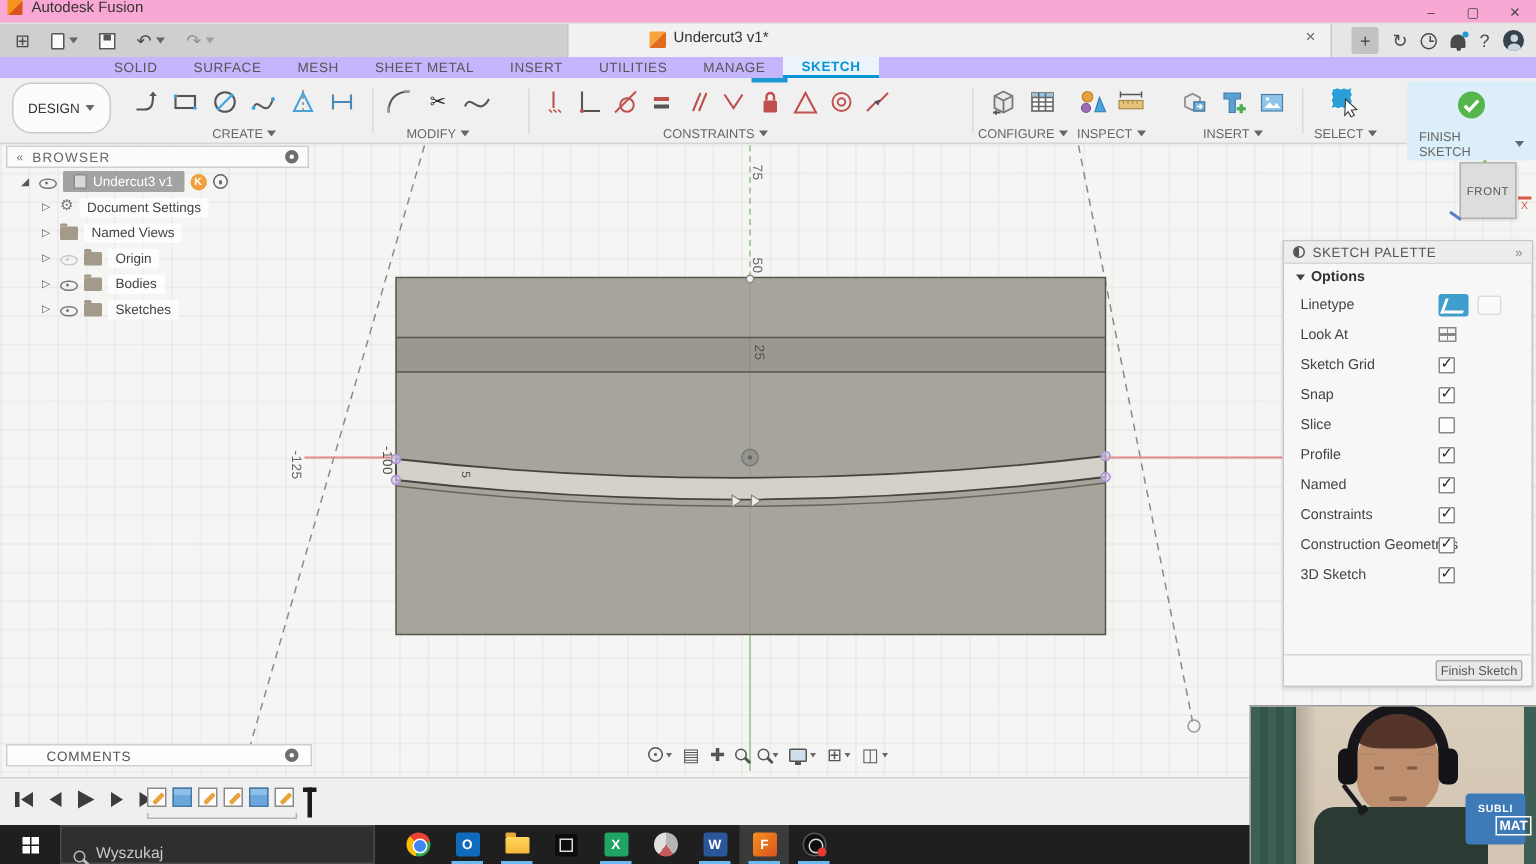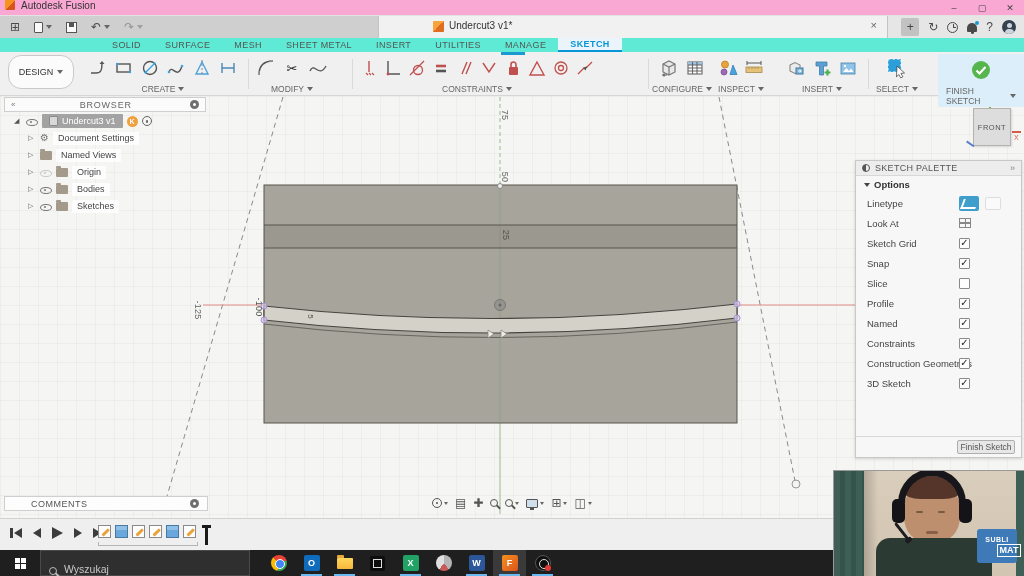--- a/index.html
+++ b/index.html
@@ -33,21 +33,21 @@
   .clock-ic::after { content:''; position:absolute; left:4.2px; top:1.5px; width:1.2px; height:4px; background:#4a4a4a; }
   .clock-ic::before { content:''; position:absolute; left:4.5px; top:4.5px; width:3.5px; height:1.2px; background:#4a4a4a; }
   .bell-ic { width:10px; height:9px; background:#4a4a4a; border-radius:5px 5px 1px 1px; position:relative; }
   .bell-ic::after { content:''; position:absolute; left:3.3px; bottom:-2.5px; width:3px; height:2px; background:#4a4a4a; border-radius:0 0 2px 2px; }
   .bell-ic::before { content:''; position:absolute; right:-2px; top:-2px; width:4.5px; height:4.5px; background:#1b9ad2; border-radius:50%; }
   .avatar-ic { width:14px; height:14px; background:#36414e; border-radius:50%; position:relative; overflow:hidden; }
   .avatar-ic::before { content:''; position:absolute; left:4.5px; top:2.5px; width:5px; height:5px; background:#cdd5dc; border-radius:50%; }
   .avatar-ic::after { content:''; position:absolute; left:2.5px; top:8.5px; width:9px; height:6px; background:#cdd5dc; border-radius:4px 4px 0 0; }
 
   
-  #ribbontabs { position:absolute; left:0; top:38px; width:1024px; height:14px; background:#5eead4; display:flex; align-items:center; padding-left:100px; z-index:60; }
+  #ribbontabs { position:absolute; left:0; top:38px; width:1024px; height:14px; background:#c4b5fd; display:flex; align-items:center; padding-left:64px; z-index:60; }
   .rtab { font-size:9px; letter-spacing:.4px; color:#555; padding:0 12px; height:14px; display:flex; align-items:center; }
   .rtab.active { color:#0696d7; border-bottom:2px solid #0696d7; background:#eaf4fa; font-weight:bold; }
 
   
   #toolbar { position:absolute; left:0; top:52px; width:1024px; height:44px; background:#f0f0f0; border-bottom:1px solid #d6d6d6; z-index:60; }
   #design-btn { position:absolute; left:8px; top:3px; width:66px; height:34px; background:#fbfbfb; border:1px solid #c9c9c9; border-radius:13px; display:flex; align-items:center; justify-content:center; gap:4px; font-size:9px; color:#333; }
   .tgroup { position:absolute; top:2px; display:flex; flex-direction:column; align-items:center; }
   .tgroup .icons { display:flex; align-items:center; gap:2px; height:28px; }
   .tgroup .glabel { display:flex; align-items:center; gap:3px; font-size:8.5px; color:#666; margin-top:2px; }
   .ticonbox { width:24px; height:24px; display:flex; align-items:center; justify-content:center; position:relative; }
@@ -60,21 +60,21 @@
   
   #canvas { position:absolute; left:0; top:96px; width:1024px; height:422px; background:#f5f5f3;
     background-image:linear-gradient(to right, rgba(100,115,95,.055) 1px, transparent 1px),linear-gradient(to bottom, rgba(100,115,95,.055) 1px, transparent 1px);
     background-size:19px 19px; z-index:1; }
   #scene { position:absolute; left:0; top:0; width:1024px; height:576px; z-index:2; pointer-events:none; }
   .axis-label { position:absolute; z-index:3; font-size:9px; color:#666; transform:rotate(90deg); letter-spacing:.3px; }
 
   
   #browser { position:absolute; left:4px; top:97px; width:202px; z-index:10; font-size:9px; }
   .b-header { height:15px; background:#fbfbfb; border:1px solid #cfcfcf; display:flex; align-items:center; padding:0 6px; color:#666; }
-  .b-header .bh-label { margin-left:6px; letter-spacing:.8px; flex:1;text-align:center; }
+  .b-header .bh-label { margin-left:6px; letter-spacing:.8px; flex:1; }
   .dot-ic { width:9px; height:9px; border-radius:50%; background:#6e6e6e; position:relative; }
   .dot-ic::after { content:''; position:absolute; left:3px; top:3px; width:3px; height:3px; background:#fff; border-radius:50%; }
   .b-row { height:16px; display:flex; align-items:center; gap:4px; margin-top:1px; }
   .b-row .expander { font-size:7px; color:#555; width:8px; }
   .b-row .lbl { background:rgba(255,255,255,.78); padding:0 5px; height:13px; line-height:13px; color:#444; border-radius:1px; white-space:nowrap; }
   .root-pill { display:flex; align-items:center; gap:4px; background:#a3a3a3; color:#fff; height:14px; padding:0 7px; border-radius:1px; }
   .doc-ic { width:9px; height:10px; background:#d8d8d8; border:1px solid #8a8a8a; border-radius:1px; }
   .badge { width:11px; height:11px; border-radius:50%; background:#f0a03c; color:#fff; font-size:7px; font-weight:bold; display:flex; align-items:center; justify-content:center; }
   .target-ic { width:10px; height:10px; border:1px solid #666; border-radius:50%; position:relative; }
   .target-ic::after { content:''; position:absolute; left:3px; top:3px; width:2.5px; height:2.5px; background:#666; border-radius:50%; }

